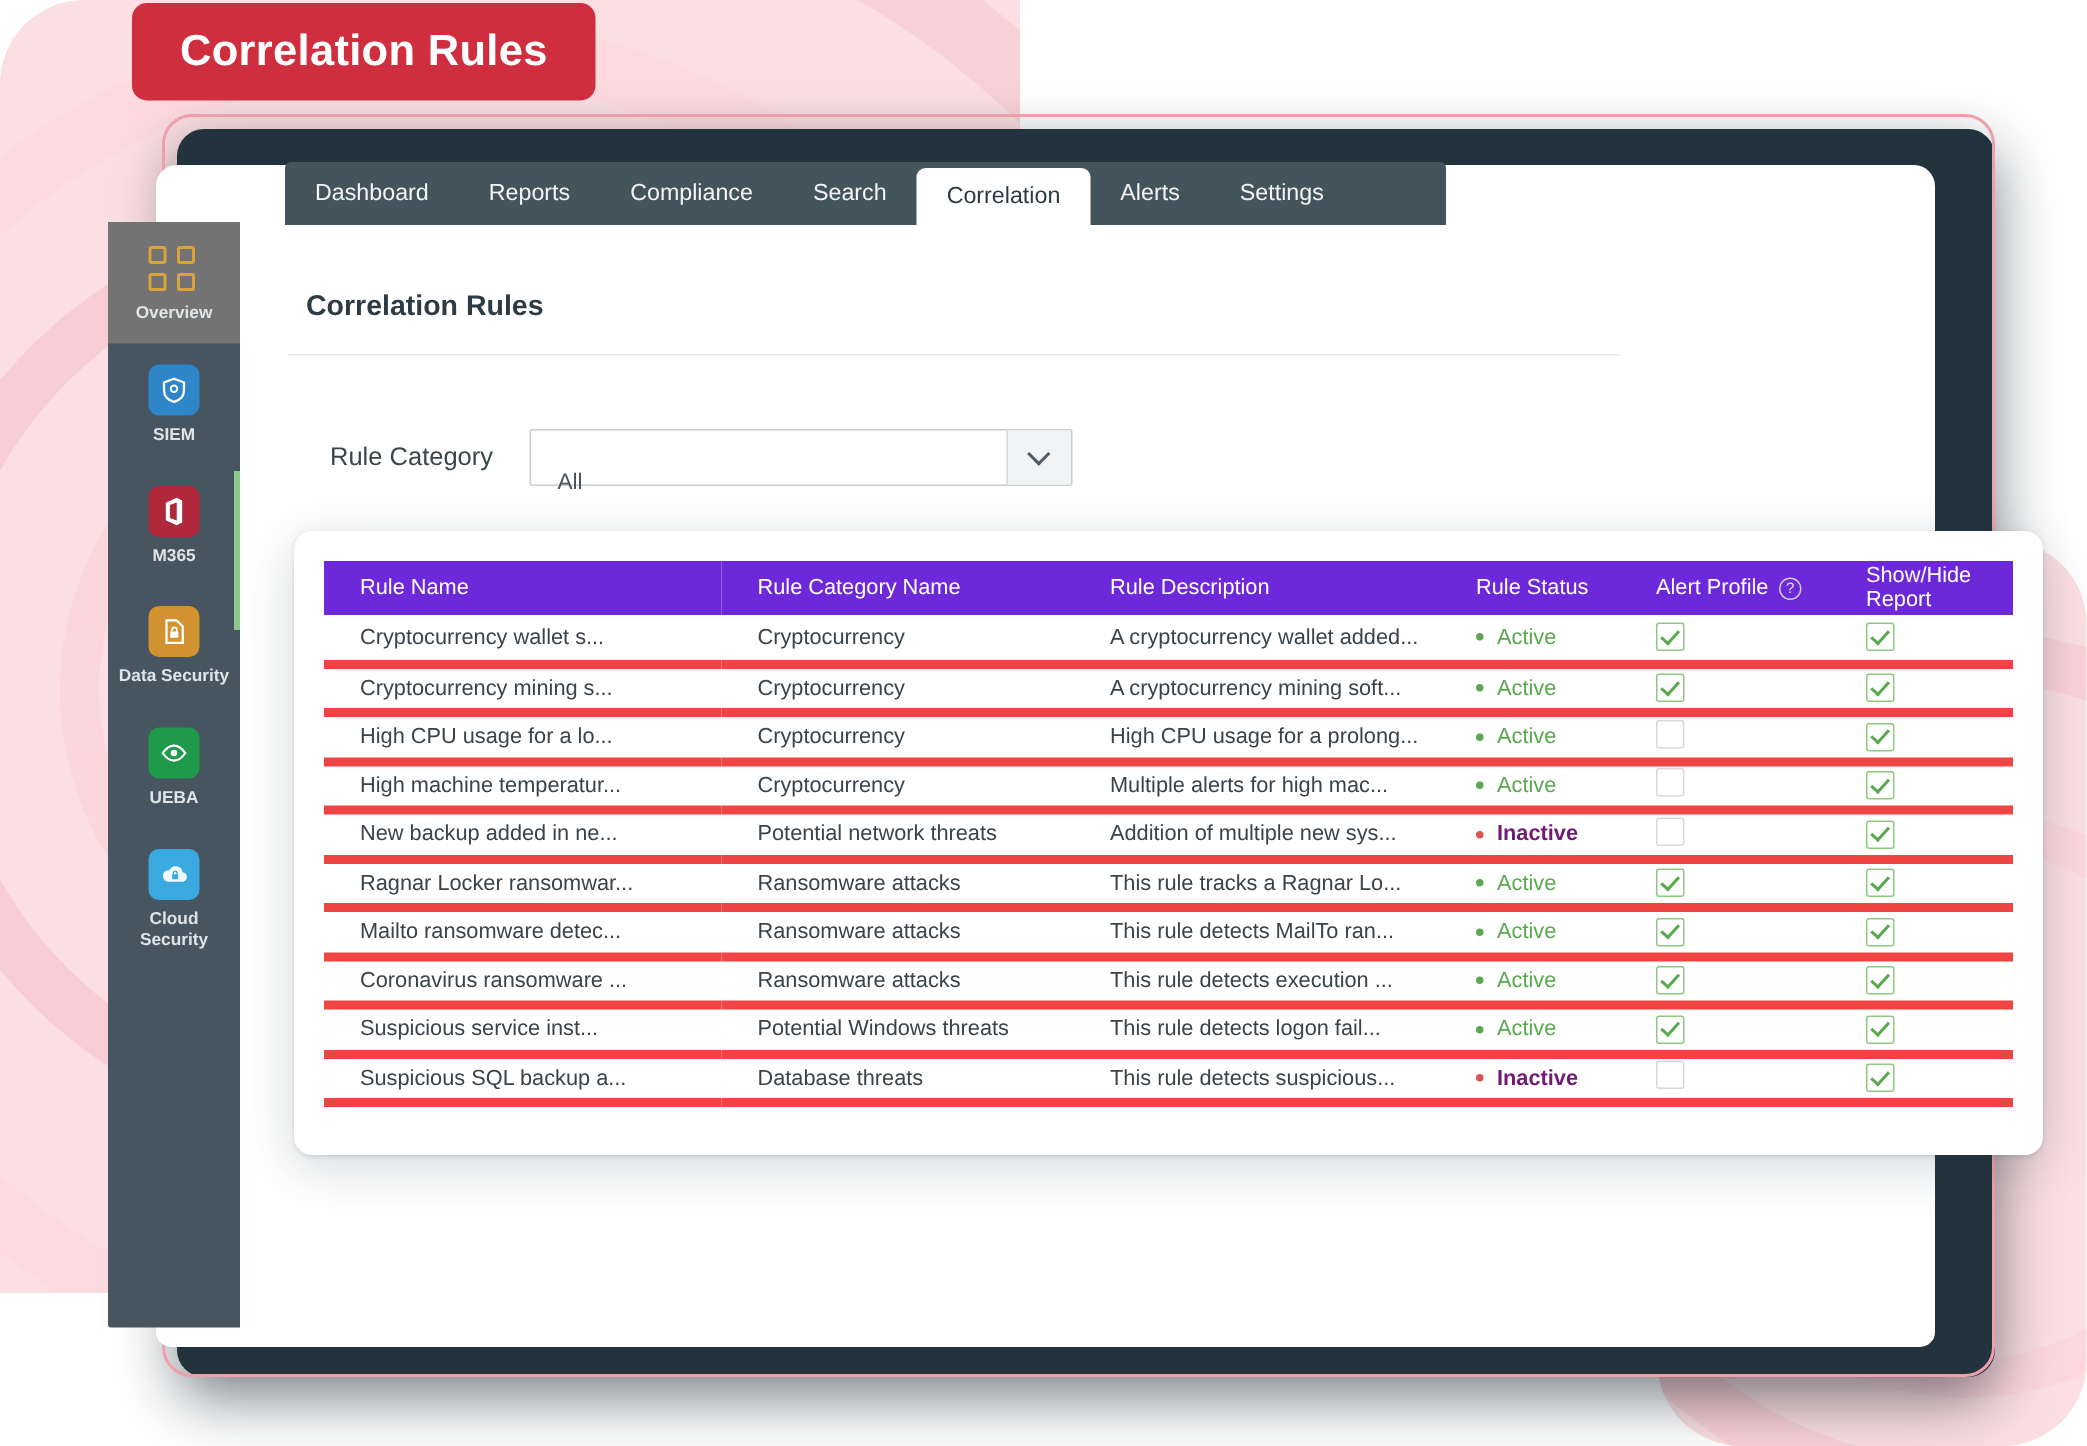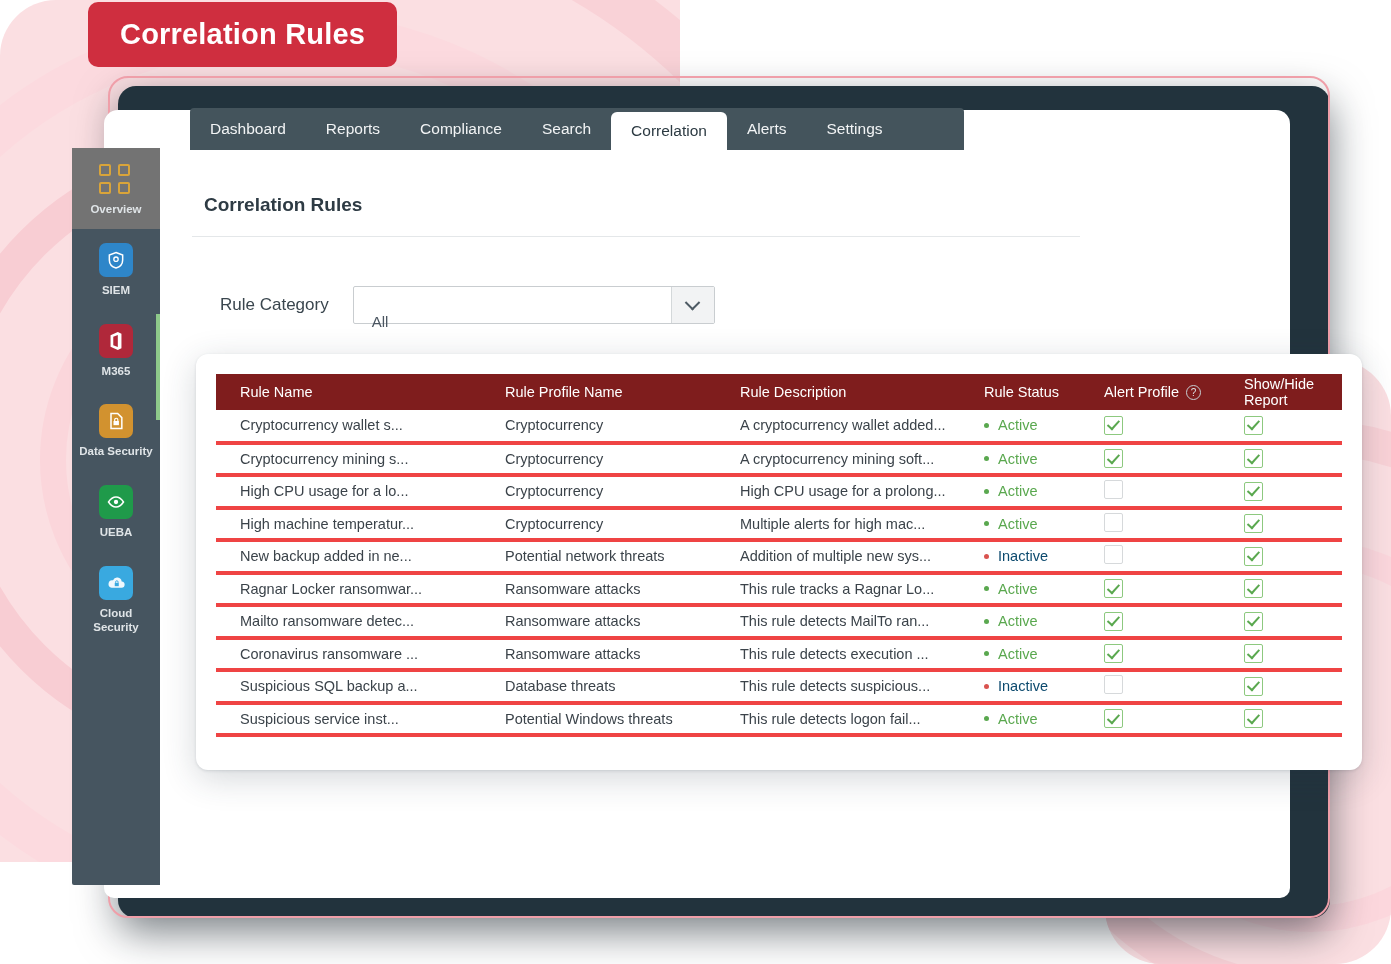--- a/index.html
+++ b/index.html
@@ -251,21 +251,21 @@
     left: 196px; top: 354px;
     width: 1166px; height: 416px;
     background: #ffffff;
     border-radius: 12px;
     box-shadow: 0 8px 34px rgba(40,55,70,.20), 0 1px 3px rgba(40,55,70,.14);
     z-index: 35;
     padding: 20px 20px 0 20px;
   }
   table { width: 100%; border-collapse: collapse; table-layout: fixed; }
   thead th {
-    background: #7f1d1d;
+    background: #6d28d9;
     color: #ffffff;
     font-size: 14.5px;
     font-weight: normal;
     text-align: left;
     height: 36px;
     padding: 0 0 0 24px;
   }
   thead th.c-status { padding-left: 0; text-align: left; }
   thead th.c-alert  { padding-left: 0; }
   thead th.c-show   { padding-left: 0; }
@@ -276,33 +276,33 @@
     border-radius: 50%;
     font-size: 10px; color: #dbe1e4;
     margin-left: 7px;
     vertical-align: middle;
     cursor: pointer;
   }
   tbody td {
     height: 32.5px;
     font-size: 14.5px;
     color: #3b434a;
-    border-bottom: 4px solid #ef4444;
+    border-bottom: 6px solid #ef4444;
     padding: 0 0 0 24px;
     white-space: nowrap;
     overflow: hidden;
   }
   tbody td.c-status, tbody td.c-alert, tbody td.c-show { padding-left: 0; }
   .status-cell { display: flex; align-items: center; }
   .dot { width: 5px; height: 5px; border-radius: 50%; margin-right: 9px; }
   .dot.active { background: #5aa84f; }
   .dot.inactive { background: #d9534f; }
   .st-text { font-size: 14.5px; }
   .st-text.active { color: #5aa84f; }
-  .st-text.inactive { color: #0c4a6e; }
+  .st-text.inactive { color: #701a75; font-weight: bold; }
 
   .cbox {
     width: 19px; height: 19px;
     border: 1.5px solid #d6d9db;
     border-radius: 2px;
     background: #fff;
     display: inline-flex;
     align-items: center; justify-content: center;
     cursor: pointer;
   }
@@ -436,21 +436,21 @@
       <col class="w-name">
         <col class="w-cat">
         <col class="w-desc">
       <col class="w-stat">
         <col class="w-alert">
         <col class="w-show">
     </colgroup>
     <thead>
       <tr>
         <th>Rule Name</th>
-        <th>Rule Profile Name</th>
+        <th>Rule Category Name</th>
         <th>Rule Description</th>
         <th class="c-status">Rule Status</th>
         <th class="c-alert">
           <span>Alert Profile</span><span class="help-icon">?</span>
         </th>
         <th class="c-show">Show/Hide Report</th>
       </tr>
     </thead>
     <tbody id="tbody">
         <tr>
@@ -551,40 +551,40 @@
           <td class="c-status">
             <span class="status-cell">
               <span class="dot active"></span>
               <span class="st-text active">Active</span>
             </span>
           </td>
           <td class="c-alert"><span class="cbox on"></span></td>
           <td class="c-show"><span class="cbox on"></span></td>
         </tr>
         <tr>
+          <td>Suspicious service inst...</td>
+          <td>Potential Windows threats</td>
+          <td>This rule detects logon fail...</td>
+          <td class="c-status">
+            <span class="status-cell">
+              <span class="dot active"></span>
+              <span class="st-text active">Active</span>
+            </span>
+          </td>
+          <td class="c-alert"><span class="cbox on"></span></td>
+          <td class="c-show"><span class="cbox on"></span></td>
+        </tr>
+        <tr>
           <td>Suspicious SQL backup a...</td>
           <td>Database threats</td>
           <td>This rule detects suspicious...</td>
           <td class="c-status">
             <span class="status-cell">
               <span class="dot inactive"></span>
               <span class="st-text inactive">Inactive</span>
             </span>
           </td>
           <td class="c-alert"><span class="cbox "></span></td>
           <td class="c-show"><span class="cbox on"></span></td>
         </tr>
-        <tr>
-          <td>Suspicious service inst...</td>
-          <td>Potential Windows threats</td>
-          <td>This rule detects logon fail...</td>
-          <td class="c-status">
-            <span class="status-cell">
-              <span class="dot active"></span>
-              <span class="st-text active">Active</span>
-            </span>
-          </td>
-          <td class="c-alert"><span class="cbox on"></span></td>
-          <td class="c-show"><span class="cbox on"></span></td>
-        </tr>
       </tbody>
   </table>
 </div>
 
 </body></html>

